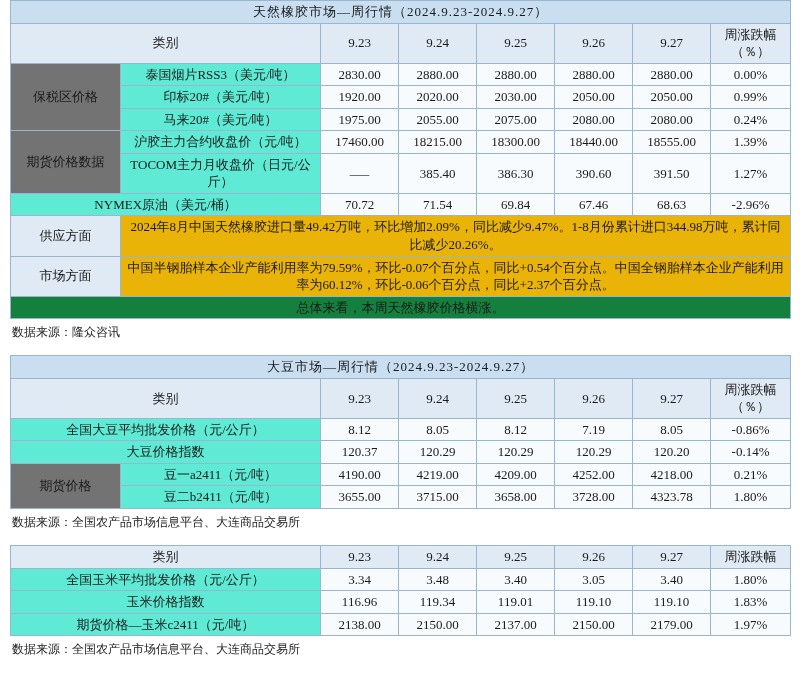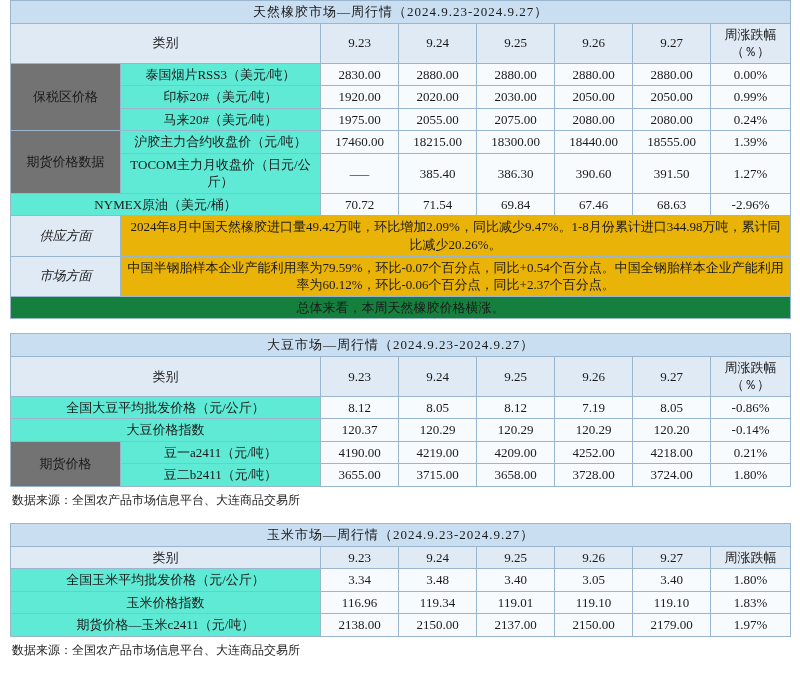--- a/index.html
+++ b/index.html
@@ -56,21 +56,20 @@
     text-align: center;
     padding-left: 6px;
   }
   .val { background: #f7fbfe; }
   .wide-label {
     background: #dfeaf5;
     font-weight: bold;
     font-size: 13.5px;
     text-align: center;
     vertical-align: middle;
-    font-style: italic;
   }
   .para {
     background: #eab308;
     text-align: left;
     padding: 7px 10px;
     font-size: 13px;
     line-height: 1.75;
     color: #111;
   }
   .summary {
@@ -187,20 +186,21 @@
       <tr>
         <td class="wide-label">市场方面</td>
         <td class="para" colspan="7">中国半钢胎样本企业产能利用率为79.59%，环比-0.07个百分点，同比+0.54个百分点。中国全钢胎样本企业产能利用率为60.12%，环比-0.06个百分点，同比+2.37个百分点。</td>
       </tr>
 
       <tr>
         <td class="summary" colspan="8">总体来看，本周天然橡胶价格横涨。</td>
       </tr>
     </tbody>
       </table>
+    <div class="source">数据来源：隆众咨讯</div>
   </div>
 
   <div class="gap"></div>
 
   <div class="block">
     <table class="t">
       <colgroup>
         <col style="width:110px">
           <col style="width:200px">
           <col style="width:78px">
@@ -250,21 +250,21 @@
         <td class="val">4252.00</td>
         <td class="val">4218.00</td>
         <td class="val">0.21%</td>
       </tr>
       <tr>
         <td class="cat">豆二b2411（元/吨）</td>
         <td class="val">3655.00</td>
         <td class="val">3715.00</td>
         <td class="val">3658.00</td>
         <td class="val">3728.00</td>
-        <td class="val">3724.00</td>
+        <td class="val">4323.78</td>
         <td class="val">1.80%</td>
       </tr>
     </tbody>
       </table>
     <div class="source">数据来源：全国农产品市场信息平台、大连商品交易所</div>
   </div>
 
   <div class="gap"></div>
 
   <div class="block">
@@ -273,23 +273,20 @@
         <col style="width:110px">
           <col style="width:200px">
           <col style="width:78px">
           <col style="width:78px">
         <col style="width:78px">
           <col style="width:78px">
           <col style="width:78px">
           <col style="width:80px">
       </colgroup>
       <tbody>
-          <tr class="title-row">
-        <td colspan="8">玉米市场—周行情（2024.9.23-2024.9.27）</td>
-      </tr>
       <tr class="head-row">
         <td colspan="2">类别</td>
         <td>9.23</td>
         <td>9.24</td>
         <td>9.25</td>
         <td>9.26</td>
         <td>9.27</td>
         <td>周涨跌幅</td>
       </tr>
       <tr>

